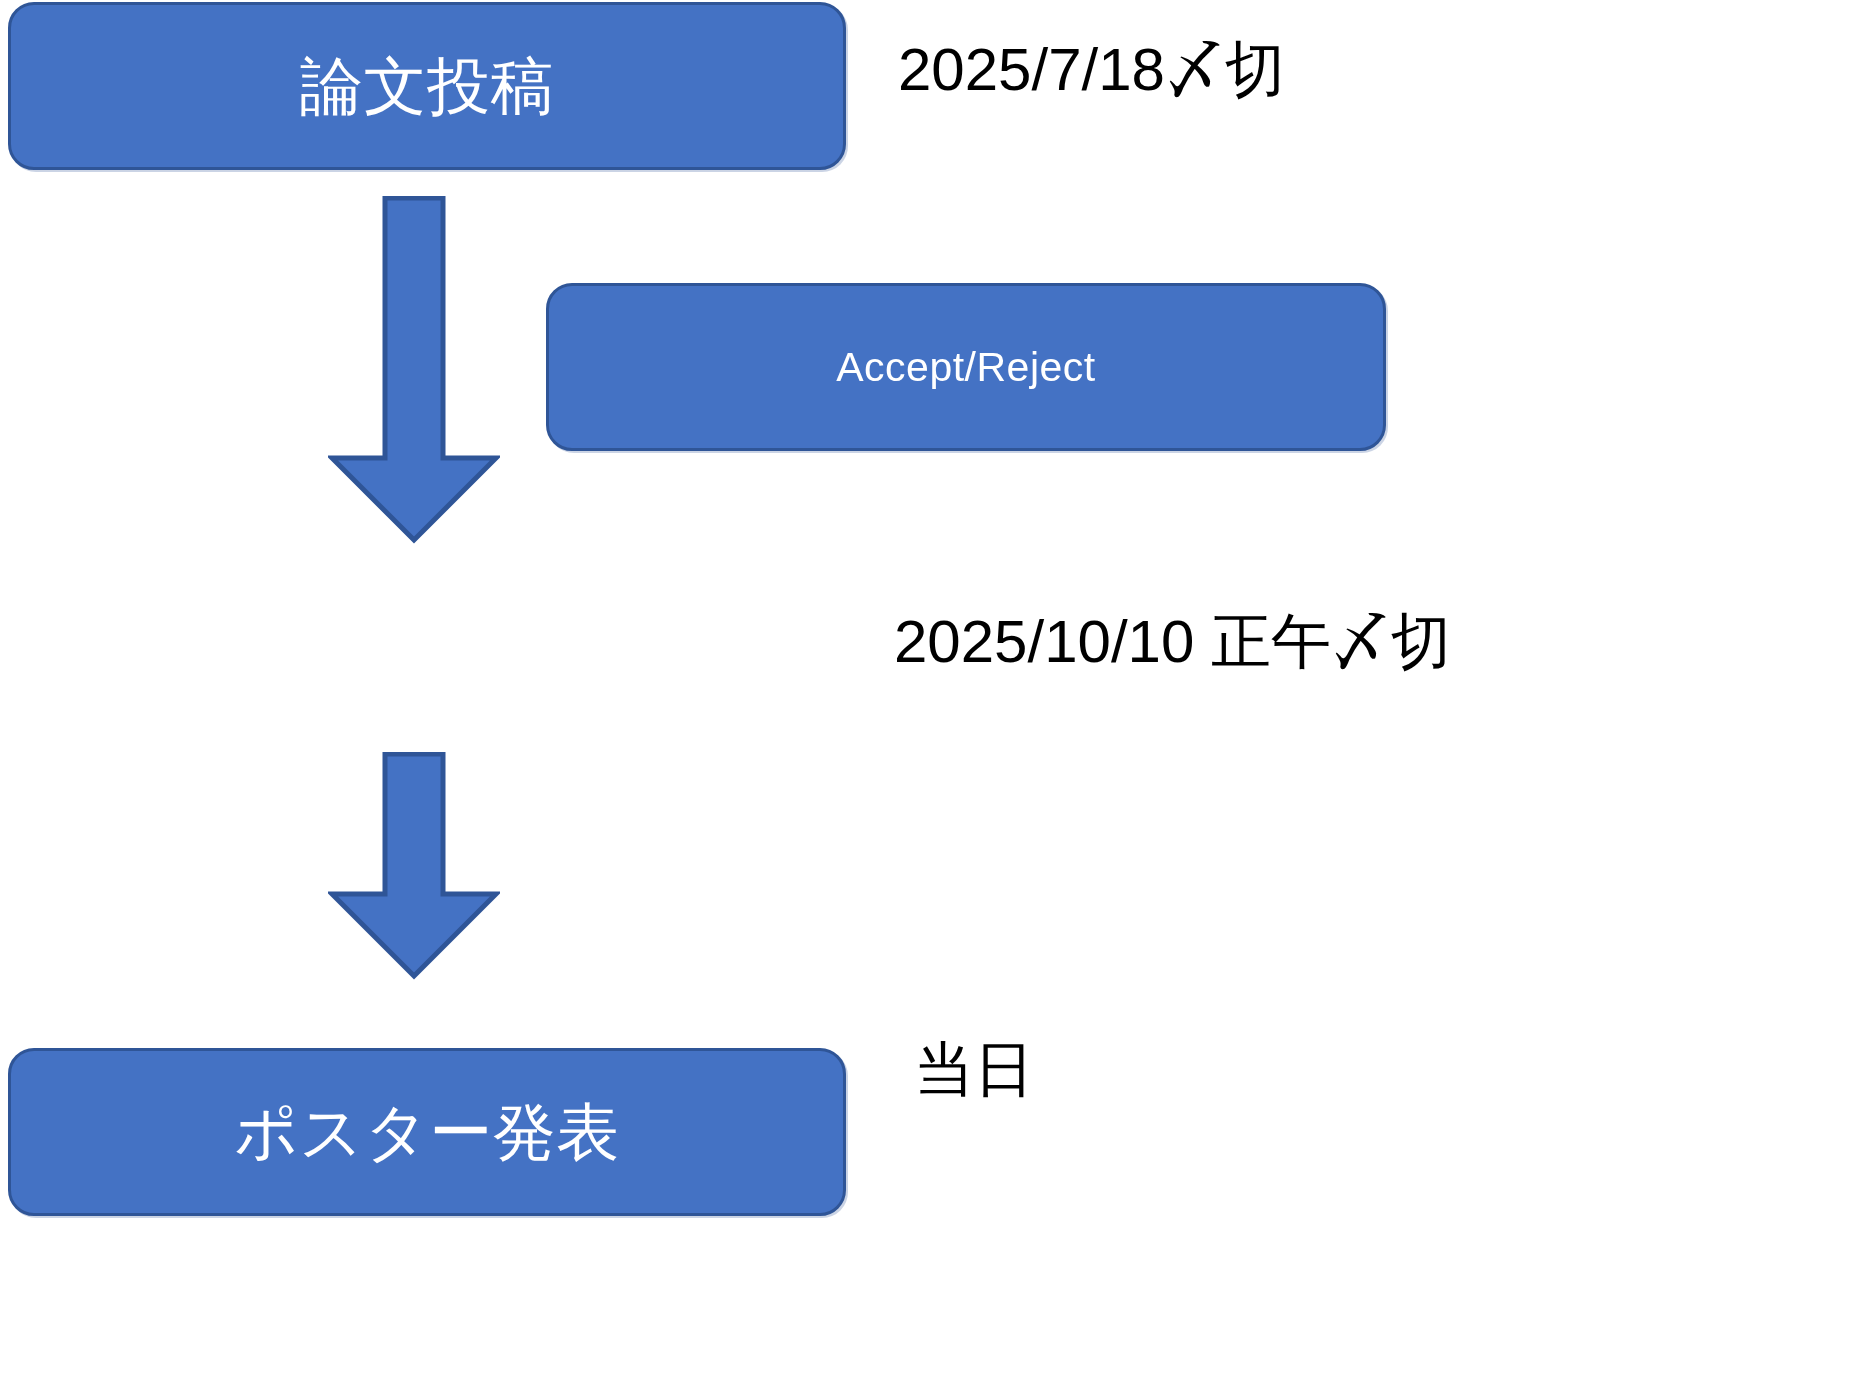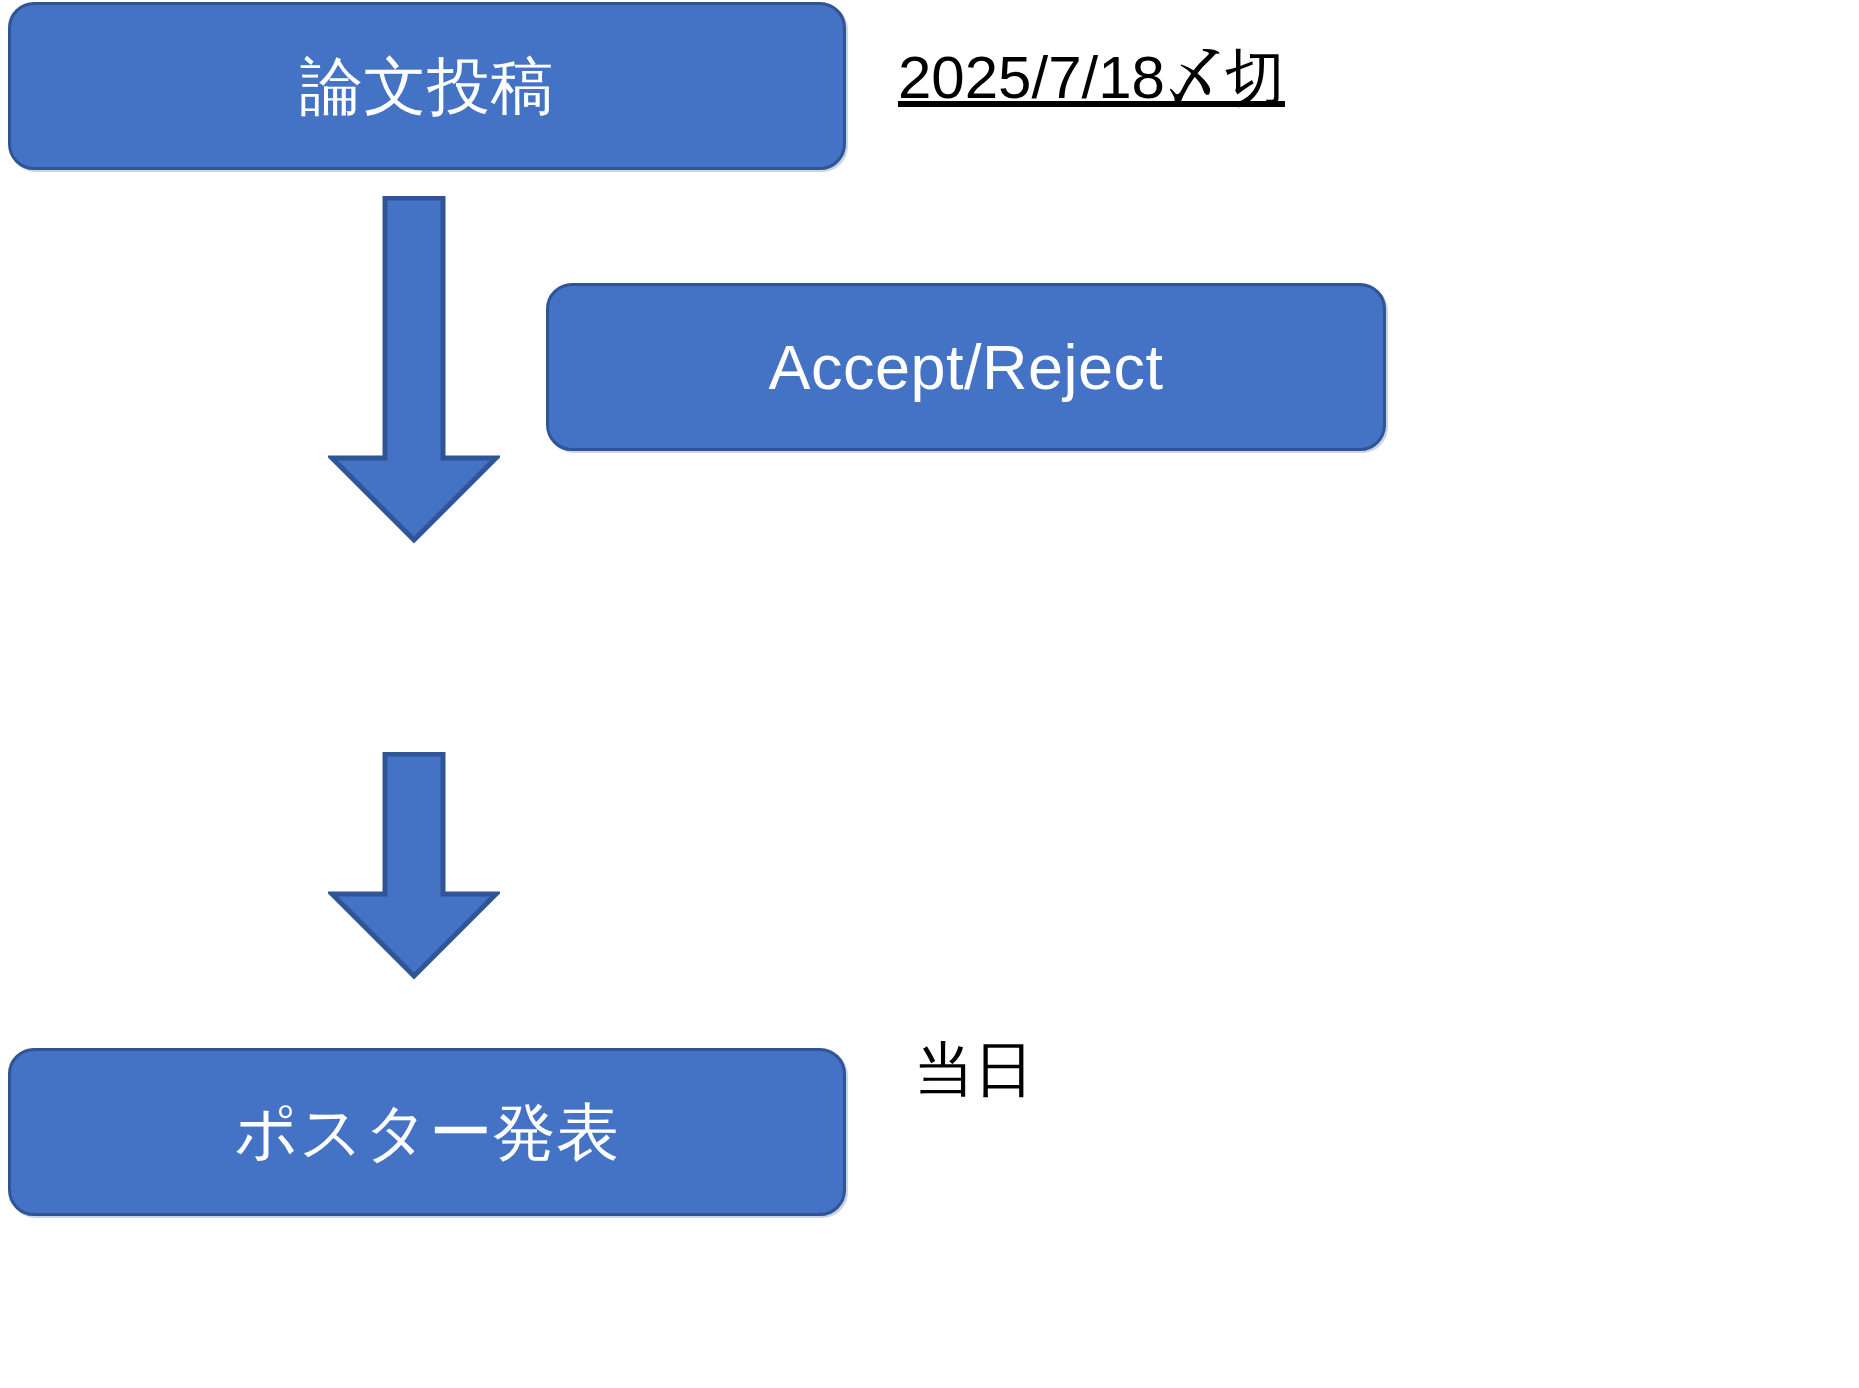--- a/index.html
+++ b/index.html
@@ -46,21 +46,21 @@
     width: 838px;
     height: 168px;
     font-size: 63px;
   }
 
   #box-accept-reject {
     left: 546px;
     top: 283px;
     width: 840px;
     height: 168px;
-    font-size: 63px;
+    font-size: 41px;
   }
 
   #box-shortpres {
     left: 8px;
     top: 562px;
     width: 838px;
     height: 172px;
     font-size: 59px;
     padding: 0 10px;
   }
@@ -107,22 +107,21 @@
   .annotation {
     position: absolute;
     color: #000000;
     font-size: 60px;
     white-space: nowrap;
     line-height: 1;
   }
 
   #note-submission-deadline {
     left: 898px;
-    top: 48px;
-    text-decoration: underline;
+    top: 40px;
   }
 
   #note-shortpres-deadline {
     left: 894px;
     top: 612px;
   }
 
   #note-poster-day {
     left: 914px;
     top: 1040px;
@@ -143,20 +142,21 @@
     <svg viewBox="0 0 172 348" preserveAspectRatio="none" aria-hidden="true">
       <polygon points="57,2 115,2 115,262 168,262 86,344 4,262 57,262" fill="#4472C4" stroke="#2F5597" stroke-width="5" stroke-linejoin="miter"></polygon>
     </svg>
   </div>
 
   <div class="proc-box" id="box-accept-reject">
     <span class="box-label">Accept/Reject</span>
   </div>
 
 
+  <div class="annotation" id="note-shortpres-deadline">2025/10/10 正午〆切</div>
 
   <div class="arrow" id="arrow-2">
     <svg viewBox="0 0 172 228" preserveAspectRatio="none" aria-hidden="true">
       <polygon points="57,2 115,2 115,142 168,142 86,224 4,142 57,142" fill="#4472C4" stroke="#2F5597" stroke-width="5" stroke-linejoin="miter"></polygon>
     </svg>
   </div>
 
   <div class="proc-box" id="box-poster">
     <span class="box-label">ポスター発表</span>
   </div>

